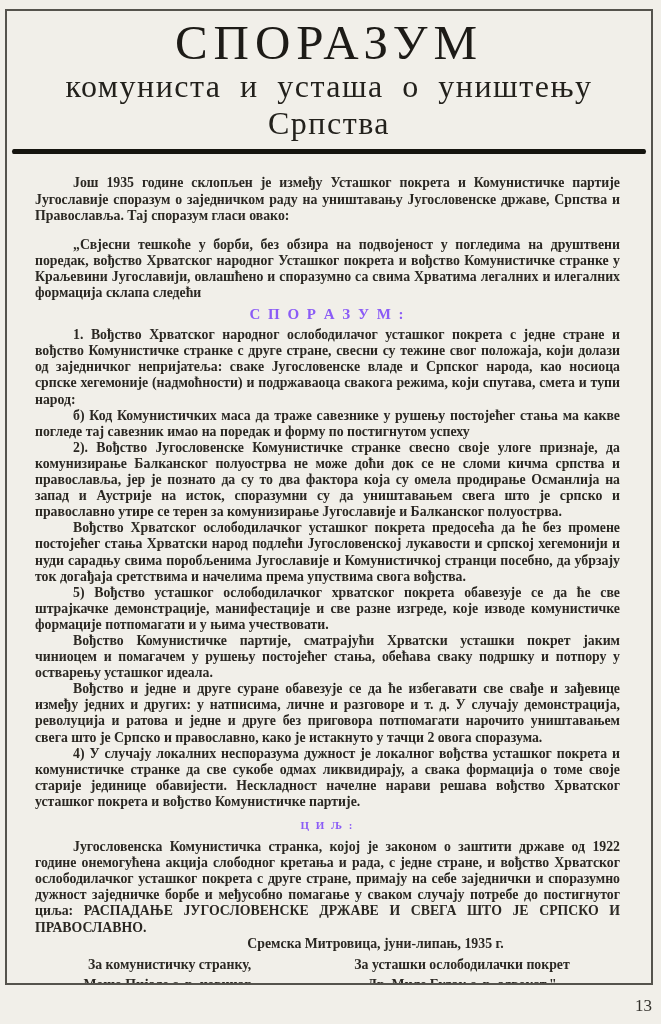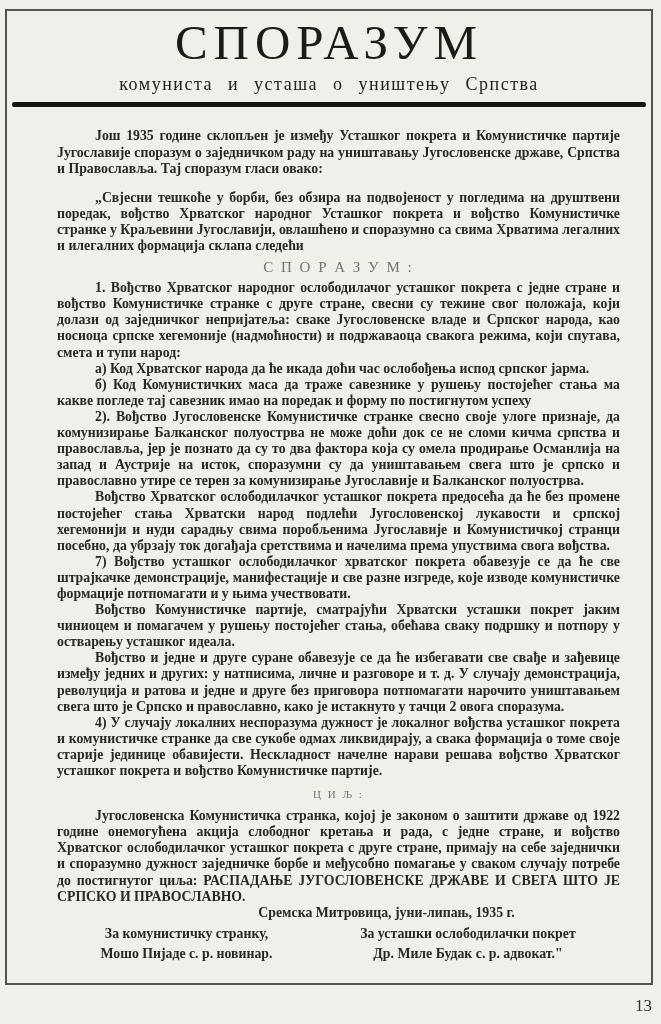--- a/index.html
+++ b/index.html
@@ -22,50 +22,50 @@
   .doc-header{text-align:center;padding-top:6px;border-radius:20px;}
   .doc-title{
     margin:0;
     font-size:49px;
     font-weight:500;
     letter-spacing:6px;
     line-height:1.05;
     color:#1d1b17;
   }
   .doc-subtitle{
-    margin-top:6px;
-    font-size:18px;
+    margin-top:0;
+    font-size:32px;
     letter-spacing:1.5px;
     word-spacing:9px;
     color:#23211c;
   }
   .thick-rule{
     height:5px;
     background:#15140f;
     margin:7px 5px 0 5px;
     border-radius:2px/60%;
   }
   .body-text{
-    padding:21px 31px 0 50px;
+    padding:21px 31px 0 28px;
     font-size:13.8px;
     font-weight:bold;
     line-height:16.1px;
     text-align:justify;
     color:#2b2823;
   }
   p.par{margin:0;text-indent:38px;}
   p.par.gap-after{margin-bottom:13px;}
   .section-heading{
     margin:5px 0 5px 0;
     text-align:center;
     font-size:15px;
-    font-weight:normal;
+    font-weight:bold;
     letter-spacing:2px;
     text-indent:0;
-    color:#737373;
+    color:#8b5cf6;
   }
   .goal-heading{font-size:11px;margin:7px 0 6px 0;}
   .dateline{
     margin:12px 0 0 0;
     padding-left:58px;
     text-indent:0;
     text-align:center;
   }
   .signatures{
     display:flex;
@@ -94,25 +94,24 @@
     <div class="thick-rule"></div>
   </header>
 
   <main class="body-text">
     <p class="par gap-after">Још 1935 године склопљен је између Усташког покрета и Комунистичке партије Југославије споразум о заједничком раду на уништавању Југословенске државе, Српства и Православља. Тај споразум гласи овако:</p>
     <p class="par">„Свјесни тешкоће у борби, без обзира на подвојеност у погледима на друштвени поредак, вођство Хрватског народног Усташког покрета и вођство Комунистичке странке у Краљевини Југославији, овлашћено и споразумно са свима Хрватима легалних и илегалних формација склапа следећи</p>
 
     <h2 class="section-heading">С П О Р А З У М :</h2>
 
     <p class="par">1. Вођство Хрватског народног ослободилачог усташког покрета с једне стране и вођство Комунистичке странке с друге стране, свесни су тежине свог положаја, који долази од заједничког непријатеља: сваке Југословенске владе и Српског народа, као носиоца српске хегемоније (надмоћности) и подржаваоца свакога режима, који спутава, смета и тупи народ:</p>
-    <p class="par">а) Код Хрватског народа да ће икада доћи час ослобођења испод српског јарма.</p>
     <p class="par">б) Код Комунистичких маса да траже савезнике у рушењу постојећег стања ма какве погледе тај савезник имао на поредак и форму по постигнутом успеху</p>
     <p class="par">2). Вођство Југословенске Комунистичке странке свесно своје улоге признаје, да комунизирање Балканског полуострва не може доћи док се не сломи кичма српства и православља, јер је познато да су то два фактора која су омела продирање Османлија на запад и Аустрије на исток, споразумни су да уништавањем свега што је српско и православно утире се терен за комунизирање Југославије и Балканског полуострва.</p>
     <p class="par">Вођство Хрватског ослободилачког усташког покрета предосећа да ће без промене постојећег стања Хрватски народ подлећи Југословенској лукавости и српској хегемонији и нуди сарадњу свима поробљенима Југославије и Комунистичкој странци посебно, да убрзају ток догађаја сретствима и начелима према упуствима свога вођства.</p>
-    <p class="par">7) Вођство усташког ослободилачког хрватског покрета обавезује се да ће све штрајкачке демонстрације, манифестације и све разне изгреде, које изводе комунистичке формације потпомагати и у њима учествовати.</p>
+    <p class="par">5) Вођство усташког ослободилачког хрватског покрета обавезује се да ће све штрајкачке демонстрације, манифестације и све разне изгреде, које изводе комунистичке формације потпомагати и у њима учествовати.</p>
     <p class="par">Вођство Комунистичке партије, сматрајући Хрватски усташки покрет јаким чиниоцем и помагачем у рушењу постојећег стања, обећава сваку подршку и потпору у остварењу усташког идеала.</p>
     <p class="par">Вођство и једне и друге суране обавезује се да ће избегавати све свађе и зађевице између једних и других: у натписима, личне и разговоре и т. д. У случају демонстрација, револуција и ратова и једне и друге без приговора потпомагати нарочито уништавањем свега што је Српско и православно, како је истакнуто у тачци 2 овога споразума.</p>
     <p class="par">4) У случају локалних неспоразума дужност је локалног вођства усташког покрета и комунистичке странке да све сукобе одмах ликвидирају, а свака формација о томе своје старије јединице обавијести. Нескладност начелне нарави решава вођство Хрватског усташког покрета и вођство Комунистичке партије.</p>
 
     <h2 class="section-heading goal-heading">Ц И Љ :</h2>
 
     <p class="par">Југословенска Комунистичка странка, којој је законом о заштити државе од 1922 године онемогућена акција слободног кретања и рада, с једне стране, и вођство Хрватског ослободилачког усташког покрета с друге стране, примају на себе заједнички и споразумно дужност заједничке борбе и међусобно помагање у сваком случају потребе до постигнутог циља: РАСПАДАЊЕ ЈУГОСЛОВЕНСКЕ ДРЖАВЕ И СВЕГА ШТО ЈЕ СРПСКО И ПРАВОСЛАВНО.</p>
 
     <p class="par dateline">Сремска Митровица, јуни-липањ, 1935 г.</p>
 

